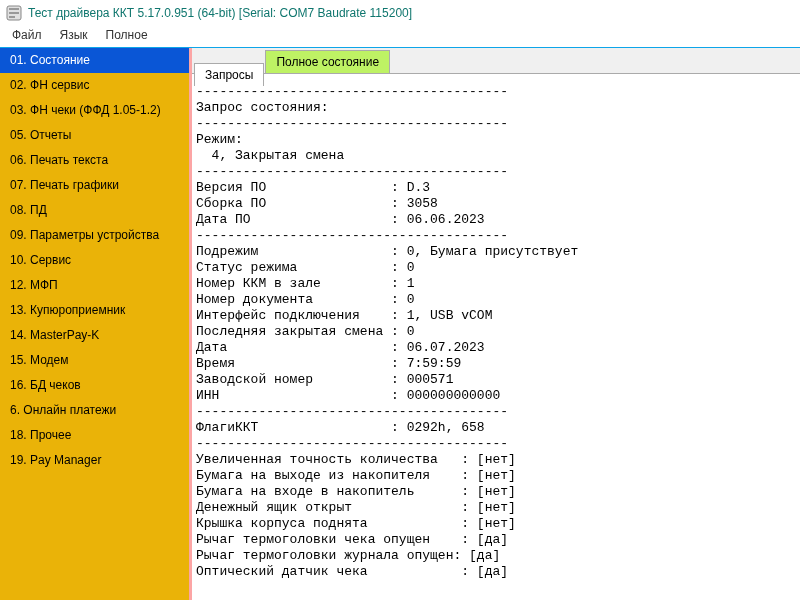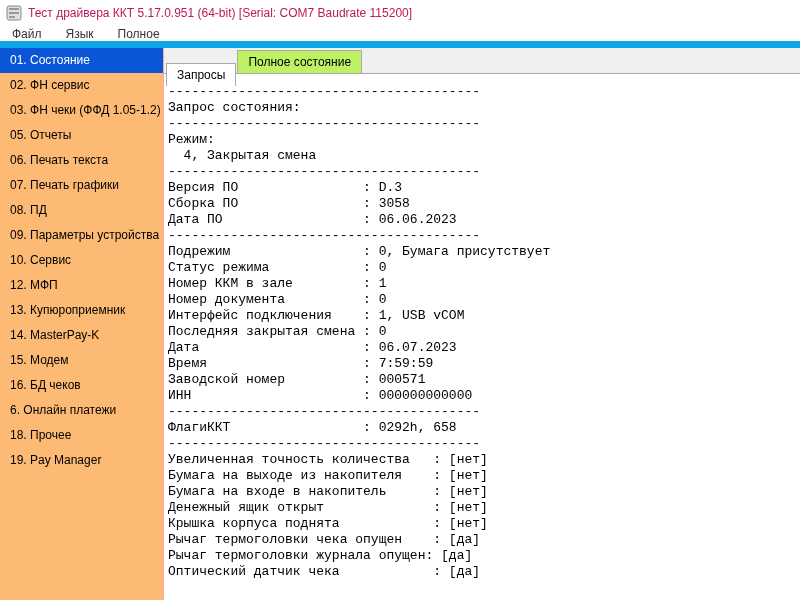--- a/index.html
+++ b/index.html
@@ -1,22 +1,22 @@
 <!DOCTYPE html>
 <html><head>
 <meta charset="utf-8">
 <style>
 * { margin: 0; padding: 0; box-sizing: border-box; font-family: Tahoma, Arial, sans-serif; }
 body { background: #fff; font-size: 12px; color: #000; width: 800px; height: 600px; overflow: hidden; }
-.titlebar { height: 26px; background: #fff; display: flex; align-items: center; padding: 0 6px; color: #be185d; font-size: 12px; gap: 6px; }
+.titlebar { height: 26px; background: #fff; display: flex; align-items: center; padding: 0 6px; color: #0f766e; font-size: 12px; gap: 6px; }
 .titlebar-icon { width: 16px; height: 16px; display: inline-block; }
-.menubar { height: 22px; display: flex; align-items: center; padding: 0 4px; gap: 8px; border-bottom: 7px solid #0ea5e9; }
+.menubar { height: 22px; display: flex; align-items: flex-start; padding: 0 4px; gap: 2px; border-bottom: 1px solid #0ea5e9; }
 .menubar .menu-item { padding: 2px 8px; color: #333; cursor: default; }
 .main { display: flex; height: calc(600px - 48px); }
-.sidebar { width: 164px; background: #fdba74; border-right: 1px solid #fca5a5; overflow-y: auto; }
+.sidebar { width: 192px; background: #eab308; border-right: 3px solid #fca5a5; overflow-y: auto; }
 .sidebar-item { padding: 4px 10px; cursor: default; white-space: nowrap; line-height: 17px; }
 .sidebar-item.selected { background: #0a56d6; color: #fff; }
 .content { flex: 1; display: flex; flex-direction: column; }
 .tabs { height: 26px; display: flex; align-items: flex-end; border-bottom: 1px solid #aaa; background: #f0f0f0; padding-left: 2px; }
 .tab { padding: 4px 10px; background: #bef264; border: 1px solid #aaa; border-bottom: none; margin-right: 1px; cursor: default; position: relative; }
 .tab.active { background: #fff; top: 13px; }
 .output { flex: 1; padding: 10px 4px 4px 4px; overflow: auto; }
 .output pre { font-family: "Courier New", monospace; font-size: 13px; line-height: 16px; white-space: pre; color: #000; }
 </style>
 </head>

